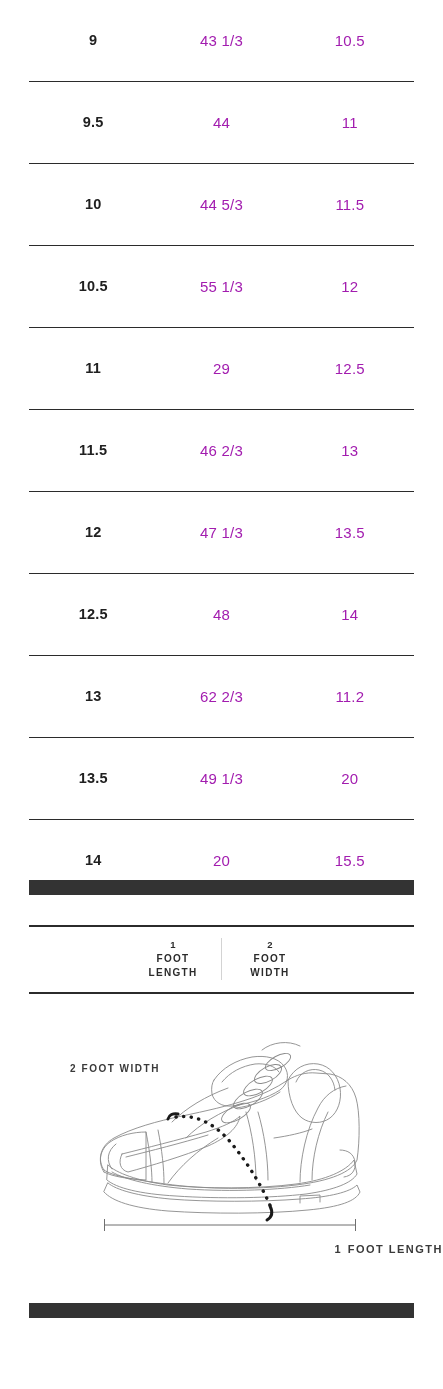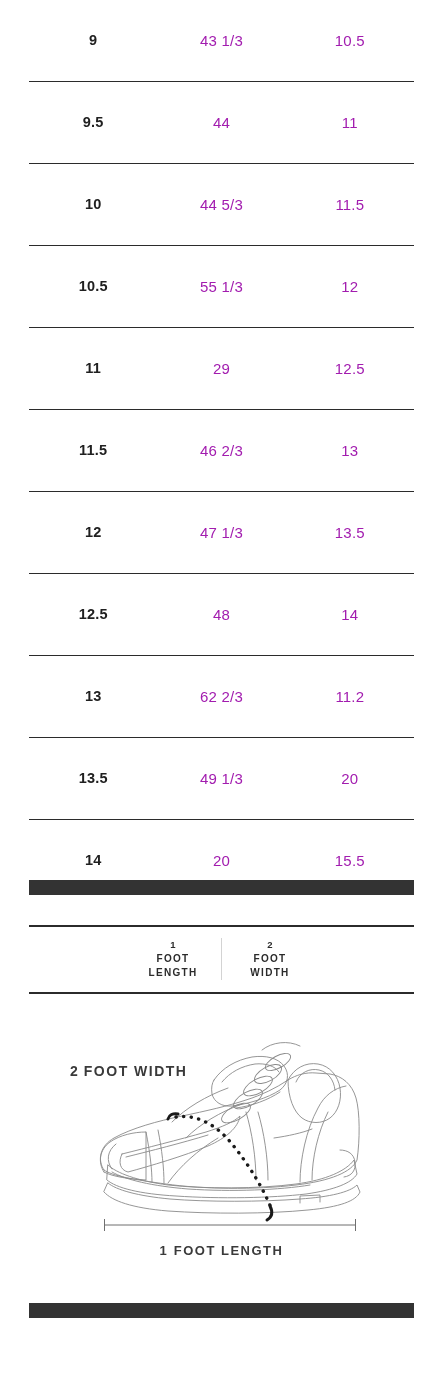--- a/index.html
+++ b/index.html
@@ -118,38 +118,38 @@
   }
   .diagram-svg {
     display: block;
     width: 443px;
     height: 270px;
   }
   .width-caption {
     position: absolute;
     left: 70px;
     top: 1063px;
-    font-size: 14px;
+    font-size: 10px;
     font-weight: 600;
     letter-spacing: 1.5px;
     color: #3a3a3a;
     white-space: nowrap;
   }
   .width-caption .cap-num {
     letter-spacing: 0;
     margin-right: 6px;
     font-weight: 600;
   }
   .length-caption {
     position: absolute;
     left: 0;
     top: 1243px;
     width: 443px;
-    text-align: center;
-    font-size: 13px;
+    text-align: right;
+    font-size: 11px;
     font-weight: 600;
     letter-spacing: 1.5px;
     color: #3a3a3a;
   }
   .length-caption .cap-num {
     letter-spacing: 0;
     margin-right: 7px;
     font-weight: 600;
   }
 </style>

